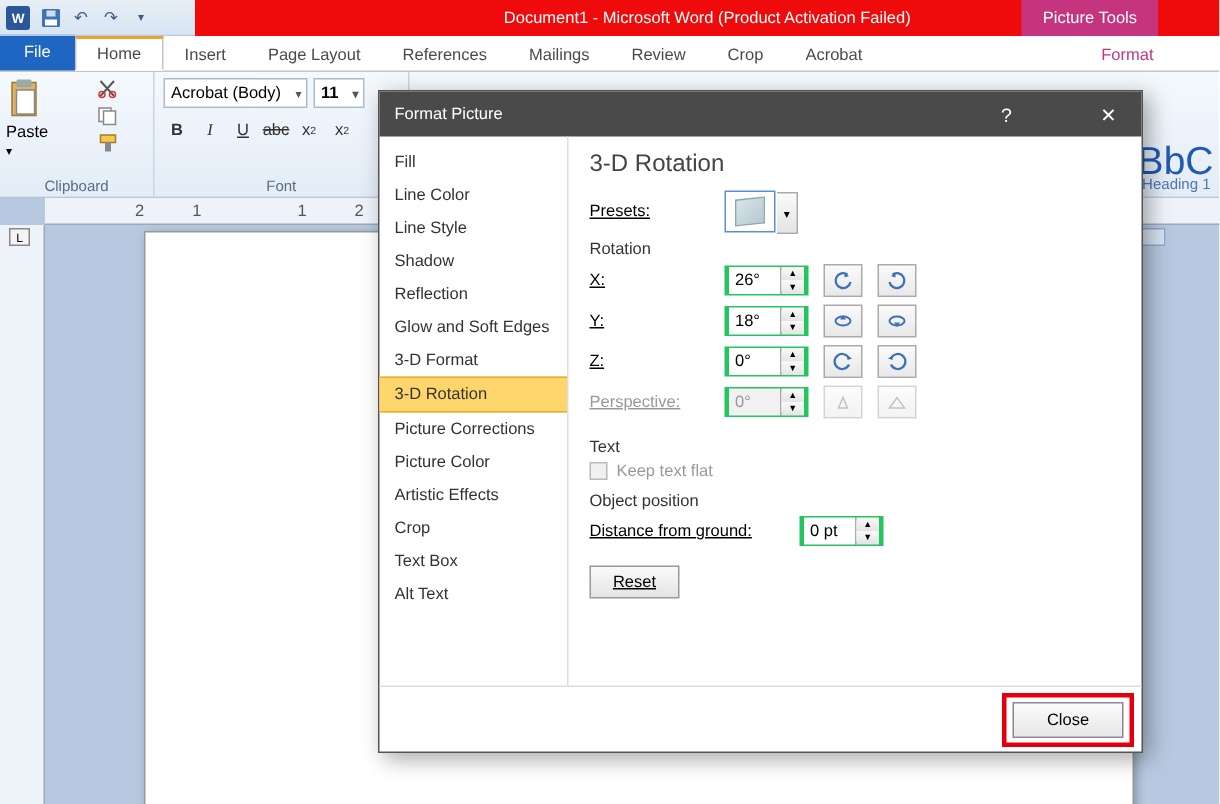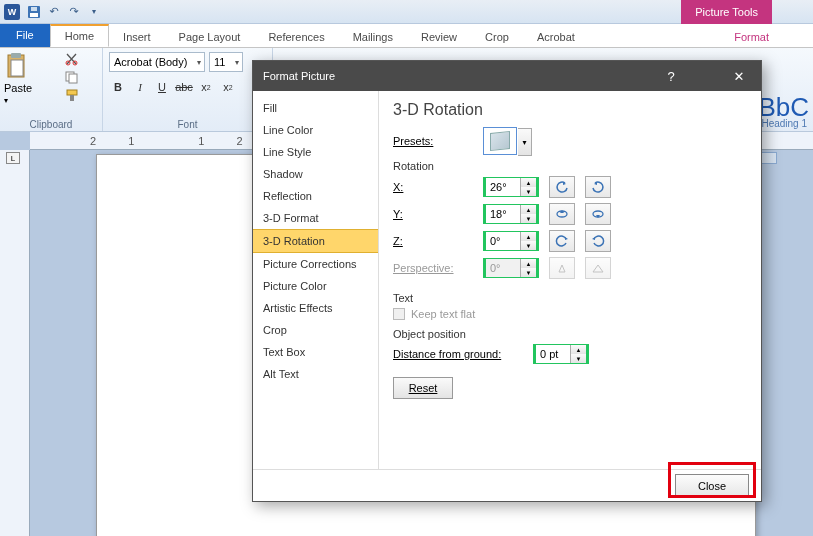--- a/index.html
+++ b/index.html
@@ -70,30 +70,33 @@
 .sbtns{width:16px;height:18px;border-left:1px solid #aaa;display:flex;flex-direction:column;}
 .sbtns div{flex:1;display:flex;align-items:center;justify-content:center;font-size:6px;background:linear-gradient(#fafafa,#e4e4e4);}
 .iconbtn{width:26px;height:22px;border:1px solid #aaa;background:linear-gradient(#fafafa,#e8e8e8);display:flex;align-items:center;justify-content:center;}
 .iconbtn.dis{opacity:.5;}
 .preset{width:34px;height:28px;border:1px solid #5a8fd6;background:#fff;display:flex;align-items:center;justify-content:center;position:relative;}
 .preset .cube{width:20px;height:18px;background:linear-gradient(135deg,#d8e3ea,#b7c8d2);border:1px solid #8aa;transform:skewY(-6deg);}
 .preset .dd{position:absolute;right:-16px;top:0;width:14px;height:28px;border:1px solid #aaa;border-left:none;display:flex;align-items:center;justify-content:center;font-size:8px;background:linear-gradient(#fafafa,#e4e4e4);}
 .chk{display:flex;align-items:center;gap:6px;color:#999;}
 .chk .box{width:12px;height:12px;border:1px solid #bbb;background:#f0f0f0;}
 .resetbtn{width:60px;height:22px;border:1px solid #999;background:linear-gradient(#fafafa,#e4e4e4);display:flex;align-items:center;justify-content:center;text-decoration:underline;}
-.dfoot{height:32px;border-top:1px solid #ddd;display:flex;align-items:center;justify-content:flex-end;padding-right:12px;}
+.dfoot{height:44px;border-top:1px solid #ddd;display:flex;align-items:center;justify-content:flex-end;padding-right:12px;}
 .closebtn{width:74px;height:24px;border:1px solid #888;background:linear-gradient(#fcfcfc,#e6e6e6);display:flex;align-items:center;justify-content:center;}
 .closehl{position:absolute;right:5px;bottom:3px;width:88px;height:36px;border:3px solid #e2000f;pointer-events:none;}
 
 svg{display:block;}
 </style>
 </head>
 <body>
 
 <div class="titlebar">
+  <div class="redstrip">
+    <div class="rt">Document1 - Microsoft Word (Product Activation Failed)</div>
+  </div>
   <div class="wicon">W</div>
   <div class="qat">
     <div>
         <svg width="14" height="14">
           <rect x="1" y="1" width="12" height="12" fill="#3e74b5" rx="1"></rect>
           <rect x="3" y="8" width="8" height="4" fill="#fff"></rect>
           <rect x="4" y="2" width="6" height="4" fill="#cde"></rect>
         </svg>
       </div>
     <div>↶</div>
@@ -151,21 +154,21 @@
         </div>
     </div>
     <div class="glabel">Clipboard</div>
   </div>
 
   <div class="rgroup fontg">
     <div class="frow">
       <div class="fsel" style="width:96px;">
           <span>Acrobat (Body)</span>
         </div>
-      <div class="fsel" style="width:34px;">
+      <div class="fsel" style="width:34px;font-weight:bold;">
           <span>11</span>
         </div>
     </div>
     <div class="fbtns">
       <div class="fbtn" style="font-weight:bold;">B</div>
       <div class="fbtn" style="font-style:italic;font-family:serif;">I</div>
       <div class="fbtn" style="text-decoration:underline;">U</div>
       <div class="fbtn">
           <span style="text-decoration:line-through;">abc</span>
         </div>
@@ -209,20 +212,21 @@
     <div class="dclose">?</div>
     <div class="dclose">✕</div>
   </div>
   <div class="dbody">
     <div class="dside">
       <div class="sitem">Fill</div>
       <div class="sitem">Line Color</div>
       <div class="sitem">Line Style</div>
       <div class="sitem">Shadow</div>
       <div class="sitem">Reflection</div>
+      <div class="sitem">Glow and Soft Edges</div>
       <div class="sitem">3-D Format</div>
       <div class="sitem sel">3-D Rotation</div>
       <div class="sitem">Picture Corrections</div>
       <div class="sitem">Picture Color</div>
       <div class="sitem">Artistic Effects</div>
       <div class="sitem">Crop</div>
       <div class="sitem">Text Box</div>
       <div class="sitem">Alt Text</div>
     </div>
 

